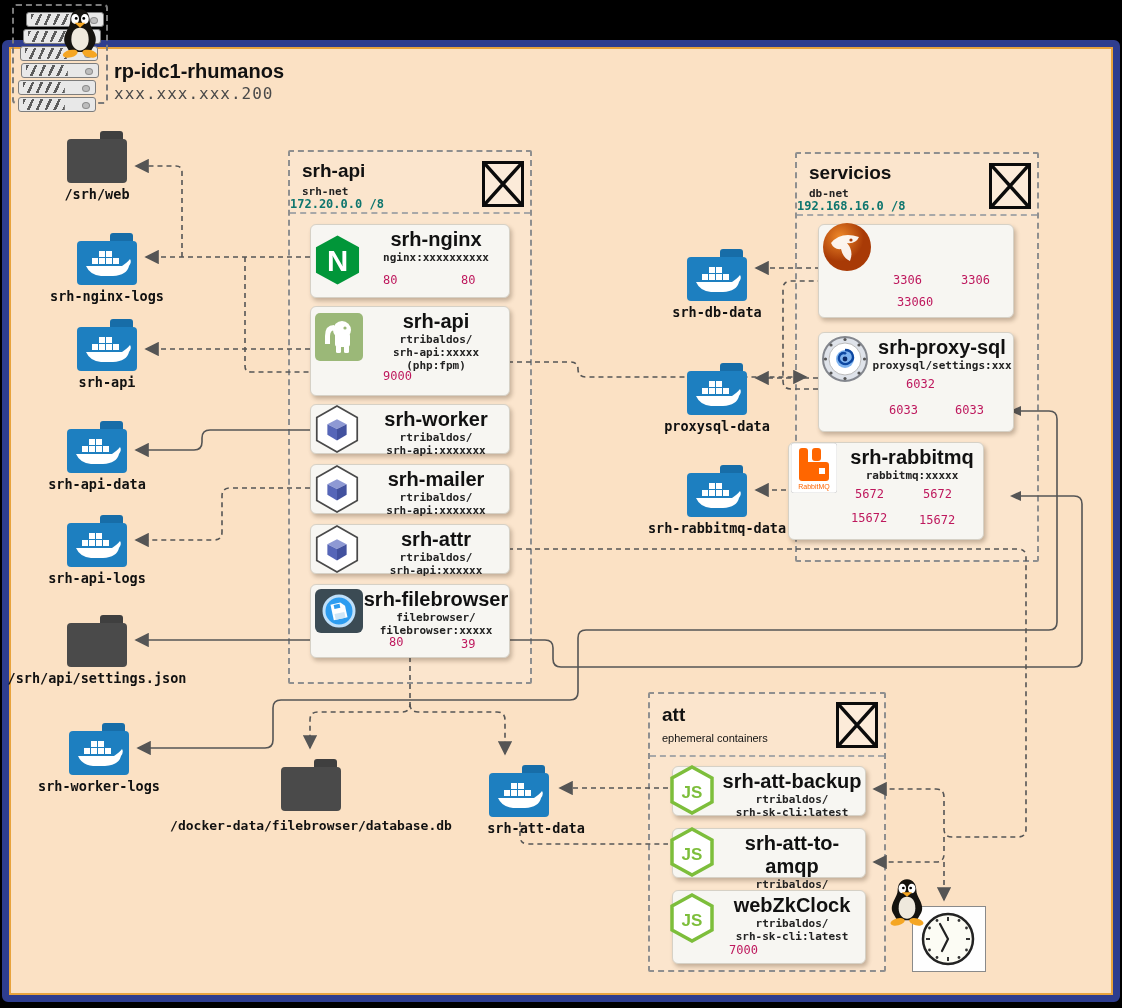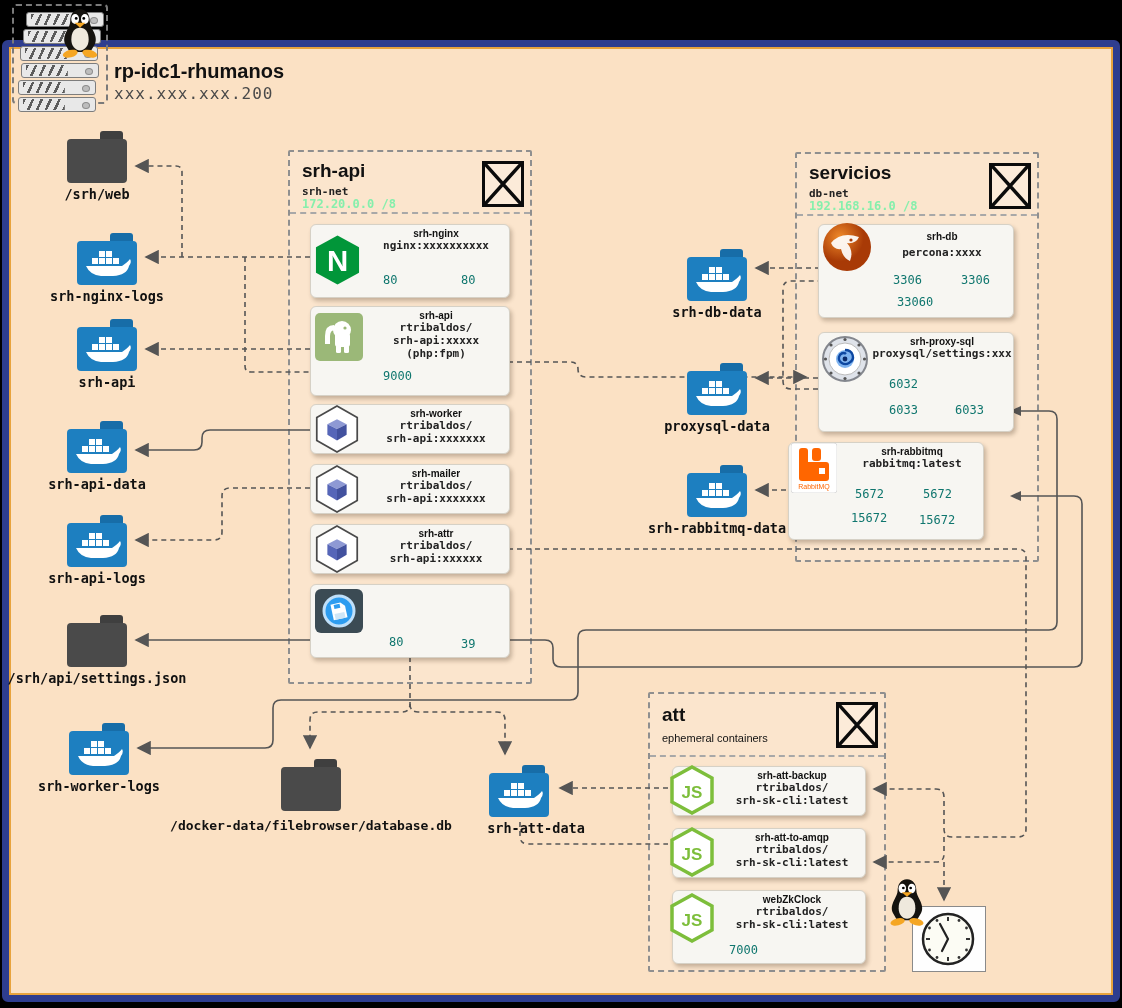--- a/index.html
+++ b/index.html
@@ -14,31 +14,31 @@
         background-image:repeating-linear-gradient(115deg,#5c5c5c 0 2.5px,#e8e8e8 2.5px 8px);
         background-size:55% 86%;background-repeat:no-repeat;background-position:4px 1px;position:relative;}
   .slat:after{content:"";position:absolute;right:5px;top:4px;width:6px;height:5px;border-radius:50%;background:#bdbdbd;border:1px solid #8d8d8d;}
   .host-title{position:absolute;left:114px;top:60px;font-size:20px;font-weight:bold;color:#111;}
   .host-ip{position:absolute;left:114px;top:84px;font:16px "DejaVu Sans Mono",monospace;color:#4a4a4a;letter-spacing:1px;}
   
   .netbox{position:absolute;border:2px dashed #8f8f8f;background:rgba(255,255,255,0.16);border-radius:2px;}
   .netbox .sep{position:absolute;left:0;right:0;border-top:2px dashed #a8a8a8;}
   .nettitle{position:absolute;left:12px;font-size:19px;font-weight:bold;color:#111;}
   .netsub1{position:absolute;left:12px;font:bold 11px "DejaVu Sans Mono",monospace;color:#222;}
-  .netsub2{position:absolute;left:12px;font:bold 12px "DejaVu Sans Mono",monospace;color:#86efac;}
+  .netsub2{position:absolute;left:0;font:bold 12px "DejaVu Sans Mono",monospace;color:#0f766e;}
   .netsub3{position:absolute;left:12px;font:11px "Liberation Sans",sans-serif;color:#111;}
   .xicon{position:absolute;width:36px;height:40px;border:3px solid #0b0b0b;background:rgba(255,255,255,.25);}
   
   .card{position:absolute;background:#f7f6f2;border:1px solid #d6d1c6;border-radius:6px;
         box-shadow:2px 3px 4px rgba(60,40,20,.28);}
   .cicon{position:absolute;}
   .ctext{margin-left:52px;text-align:center;}
-  .ctitle{font-size:10px;font-weight:bold;color:#111;margin-top:3px;}
+  .ctitle{font-size:20px;font-weight:bold;color:#111;margin-top:3px;}
   .cimg{font:bold 11px "DejaVu Sans Mono",monospace;color:#222;line-height:13px;}
-  .port{position:absolute;font:12px "DejaVu Sans Mono",monospace;color:#0f766e;}
+  .port{position:absolute;font:12px "DejaVu Sans Mono",monospace;color:#be185d;}
   
   .vlabel{position:absolute;transform:translateX(-50%);font:bold 13.5px "DejaVu Sans Mono",monospace;color:#111;white-space:nowrap;}
   svg{display:block;}
   #wires{position:absolute;left:0;top:0;pointer-events:none;z-index:1;}
   .z2{z-index:2;}
 </style>
 </head>
 <body>
 
 <div id="stage">
@@ -307,20 +307,25 @@
       <svg width="48" height="44" viewBox="0 0 48 44">
         <rect x="0" y="0" width="48" height="44" rx="6" fill="#3b4b54"></rect>
         <circle cx="24" cy="22" r="15" fill="#2e9df0" stroke="#bfe0fa" stroke-width="3"></circle>
         <g transform="rotate(-12 24 22)">
           <path d="M17 14 h10 l4 4 v12 h-14 z" fill="#fff"></path>
           <rect x="20" y="15" width="6" height="4" fill="#2e9df0"></rect>
           <rect x="19" y="24" width="10" height="6" fill="#cfe6f7"></rect>
         </g>
       </svg>
     </div>
+    <div class="ctext">
+      <div class="ctitle">srh-filebrowser</div>
+      <div class="cimg">filebrowser/</div>
+      <div class="cimg">filebrowser:xxxxx</div>
+    </div>
     <span class="port" style="left:78px;top:50px">80</span>
     <span class="port" style="left:150px;top:52px">39</span>
   </div>
 
   <div class="netbox" style="left:795px;top:152px;width:240px;height:406px">
     <div class="nettitle" style="top:8px">servicios</div>
     <div class="netsub1" style="top:33px">db-net</div>
     <div class="netsub2" style="top:45px">192.168.16.0 /8</div>
     <div class="xicon" style="left:192px;top:9px">
       <svg width="36" height="40" viewBox="0 0 36 40">
@@ -336,24 +341,20 @@
         <defs>
             <radialGradient id="pg" cx="35%" cy="30%">
               <stop offset="0%" stop-color="#f08a2a"></stop>
               <stop offset="100%" stop-color="#a83a06"></stop>
             </radialGradient>
           </defs>
         <circle cx="26" cy="26" r="24" fill="url(#pg)"></circle>
         <path d="M10 22 q10 -12 28 -6 q-3 7 -12 6 q7 8 3 18 q-7 -3 -9 -12 q-7 1 -10 -6 z" fill="#fff" opacity="0.92"></path>
         <circle cx="30" cy="19" r="1.6" fill="#a83a06"></circle>
       </svg>
-    </div>
-    <div class="ctext">
-      <div class="ctitle" style="margin-top:6px">srh-db</div>
-      <div class="cimg" style="margin-top:4px">percona:xxxx</div>
     </div>
     <span class="port" style="left:74px;top:48px">3306</span>
     <span class="port" style="left:142px;top:48px">3306</span>
     <span class="port" style="left:78px;top:70px">33060</span>
   </div>
 
   <div class="card z2" style="left:818px;top:332px;width:194px;height:98px">
     <div class="cicon" style="left:2px;top:2px">
       <svg width="48" height="48" viewBox="0 0 48 48">
         <circle cx="24" cy="24" r="22" fill="#dfe3ea" stroke="#84878e" stroke-width="2"></circle>
@@ -370,41 +371,41 @@
         <circle cx="24" cy="24" r="16" fill="#fff" stroke="#bbb"></circle>
         <circle cx="24" cy="24" r="9" fill="#7fb3ef"></circle>
         <path d="M24 15 c8 0 11 9 4 13 c-5 3 -11 -1 -10 -6 c1 -4 5 -5 7 -3" fill="none" stroke="#0d47a1" stroke-width="2.4"></path>
         <circle cx="24" cy="24" r="2.4" fill="#0a2a6a"></circle>
       </svg>
     </div>
     <div class="ctext">
       <div class="ctitle">srh-proxy-sql</div>
       <div class="cimg">proxysql/settings:xxx</div>
     </div>
-    <span class="port" style="left:70px;top:44px">6032</span>
+    <span class="port" style="left:87px;top:44px">6032</span>
     <span class="port" style="left:70px;top:70px">6033</span>
     <span class="port" style="left:136px;top:70px">6033</span>
   </div>
 
   <div class="card z2" style="left:788px;top:442px;width:194px;height:96px">
     <div class="cicon" style="left:2px;top:0px">
       <svg width="46" height="50" viewBox="0 0 46 50">
         <rect x="0" y="0" width="46" height="50" rx="3" fill="#fff" stroke="#ddd"></rect>
         <g fill="#ff6600">
           <rect x="8" y="5" width="9" height="22" rx="3"></rect>
           <rect x="21" y="5" width="9" height="13" rx="3"></rect>
           <rect x="8" y="19" width="30" height="19" rx="3"></rect>
         </g>
         <rect x="28" y="25" width="6" height="6" fill="#fff"></rect>
         <text x="23" y="46" text-anchor="middle" font-family="Liberation Sans,sans-serif" font-size="7" fill="#ff6600">RabbitMQ</text>
       </svg>
     </div>
     <div class="ctext">
       <div class="ctitle">srh-rabbitmq</div>
-      <div class="cimg">rabbitmq:latest</div>
+      <div class="cimg">rabbitmq:xxxxx</div>
     </div>
     <span class="port" style="left:66px;top:44px">5672</span>
     <span class="port" style="left:134px;top:44px">5672</span>
     <span class="port" style="left:62px;top:68px">15672</span>
     <span class="port" style="left:130px;top:70px">15672</span>
   </div>
 
   <div class="abs z2" style="left:686px;top:246px">
     <svg width="62" height="56" viewBox="0 0 62 56">
       <path d="M34 12 v-6 a3 3 0 0 1 3 -3 h17 a3 3 0 0 1 3 3 v6 z" fill="#176da8"></path>

